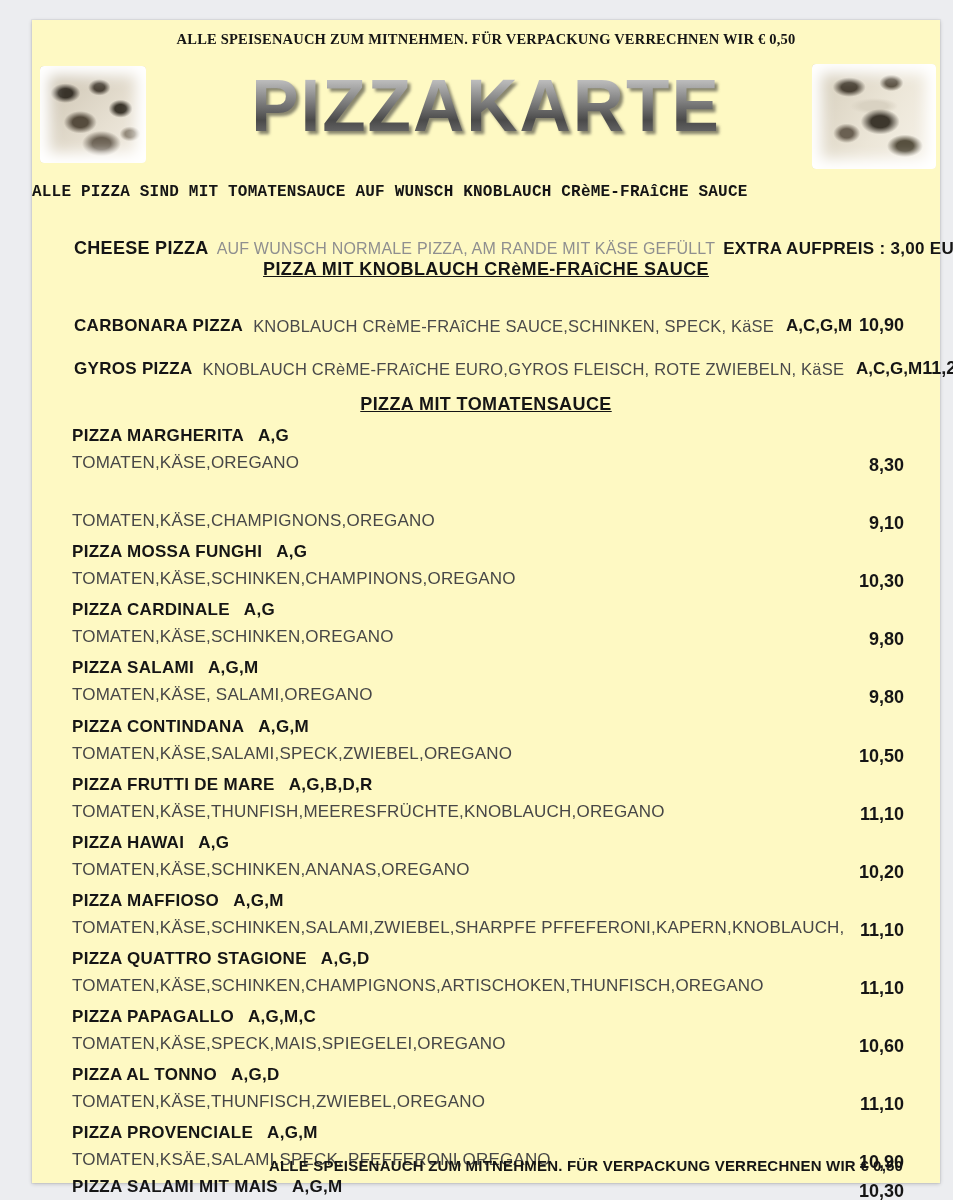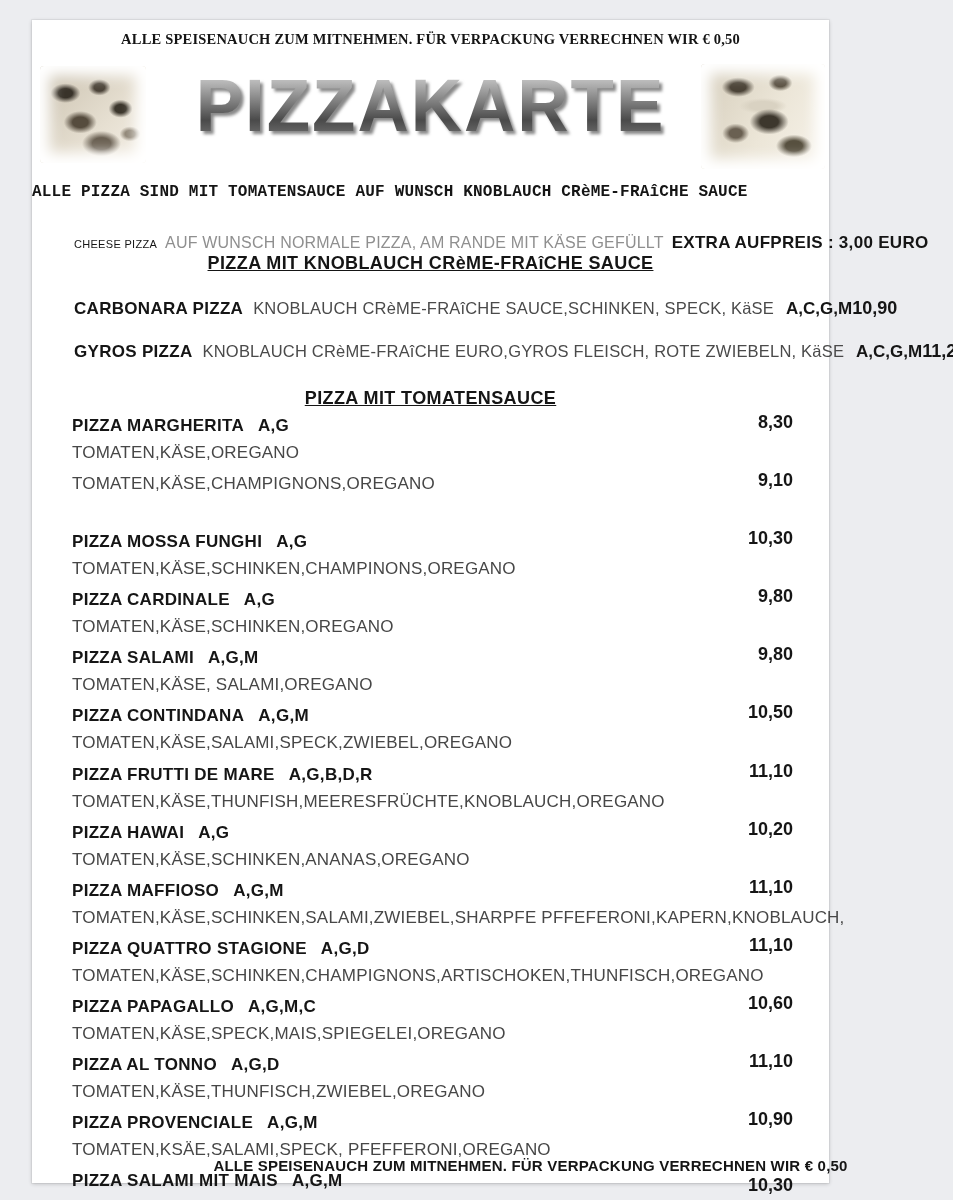--- a/index.html
+++ b/index.html
@@ -6,22 +6,22 @@
   html,body { width:953px; height:1200px; }
   body {
     background:#ecedf0;
     font-family:"Liberation Sans", sans-serif;
     color:#151515;
     position:relative;
     overflow:hidden;
   }
   .page {
     position:absolute; left:32px; top:20px;
-    width:797px; height:1163px;
-    background:#ffffff;
+    width:908px; height:1163px;
+    background:#fef9c3;
     box-shadow:0 1px 4px rgba(0,0,0,.20), 0 0 0 1px rgba(0,0,0,.04);
     padding:10px 0 0 0;
   }
   
   .top-note {
     text-align:center;
     font-family:"Liberation Serif", serif;
     font-weight:bold; font-size:14.5px; line-height:18px;
     letter-spacing:.2px;
   }
@@ -67,44 +67,44 @@
     font-family:Liberation Mono, monospace;
     font-weight:bold; font-size:16px; line-height:20px;
     margin-top:14px; letter-spacing:.2px;
   }
   
   .cheese-line {
     display:flex; align-items:baseline; white-space:nowrap;
     padding:0 36px 0 42px; margin-top:20px;
     justify-content:space-between;
   }
-  .cheese-name { font-weight:normal; font-size:11px; letter-spacing:.3px;margin-top:16px; }
+  .cheese-name { font-weight:bold; font-size:18px; letter-spacing:.3px;margin-top:16px; }
   .cheese-desc { color:#8f8f8f; font-size:16px; letter-spacing:.2px; margin:0 8px; }
   .cheese-extra { font-weight:bold; font-size:17px; letter-spacing:.3px; }
   
   .section-heading {
     text-align:center; font-weight:bold; font-size:18px;
     text-decoration:underline; letter-spacing:.4px;
   }
   .heading-garlic { }
   .heading-tomato { margin-top:15px; }
   
   .garlic-list { margin-top:13px; }
   .garlic-item {
-    display:flex; align-items:center; white-space:nowrap;
+    display:flex; align-items:flex-end; white-space:nowrap;
     padding:0 36px 0 42px; height:43px;
   }
   .garlic-item .g-name { font-weight:bold; font-size:17px; letter-spacing:.3px; }
   .garlic-item .g-desc { color:#4a4a4a; font-size:16.5px; margin-left:10px; letter-spacing:.2px; }
   .garlic-item .g-allerg { font-weight:bold; font-size:17px; margin-left:12px; }
   .garlic-item .g-price { font-weight:bold; font-size:18px; margin-left:auto; }
   
   .menu-list { margin-top:3px; }
   .menu-item {
-    display:flex; align-items:flex-start;
+    display:flex; align-items:flex-end;
     padding:0 36px 0 40px; height:58.1px;
   }
   .menu-item:last-child { height:32px; align-items:flex-start; }
   .menu-item:last-child .m-price { margin-top:8px; }
   .m-left { flex:1 1 auto; min-width:0; }
   .m-name-line { font-weight:bold; font-size:17px; line-height:27px; letter-spacing:.3px; white-space:nowrap; }
   .m-allerg { margin-left:14px; }
   .m-desc { color:#474747; font-size:17px; line-height:27px; letter-spacing:.2px; white-space:nowrap; }
   .m-price { font-weight:bold; font-size:18px; margin-left:12px; flex:0 0 auto; }
   

